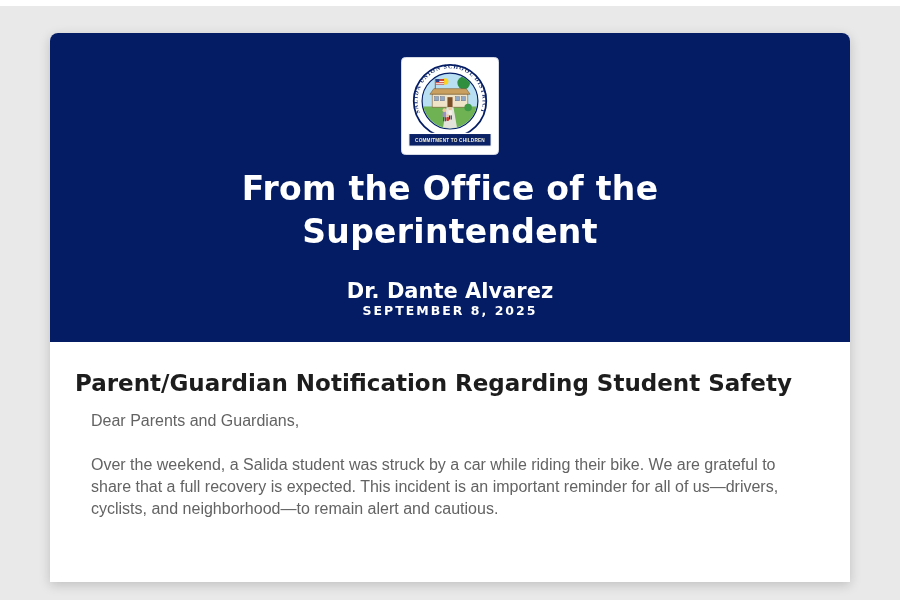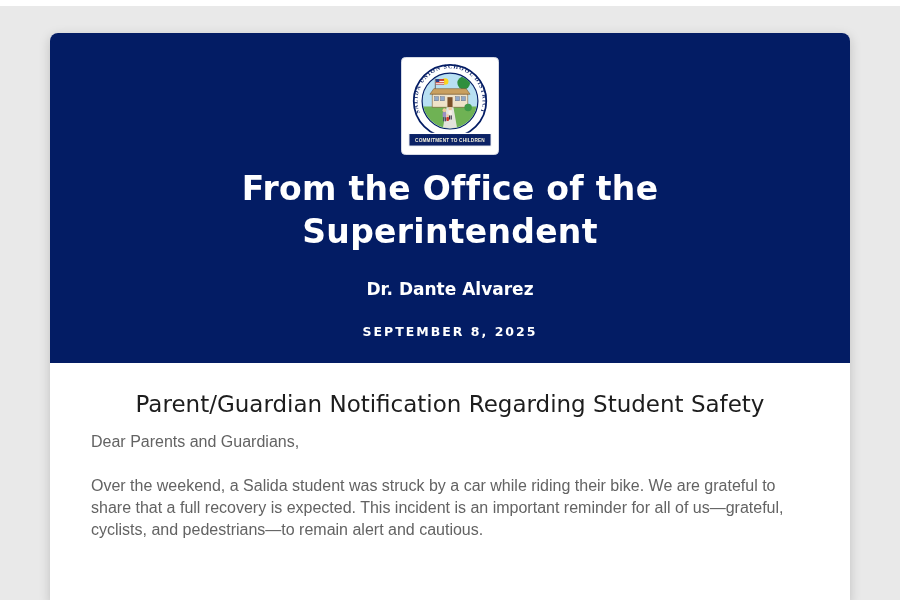--- a/index.html
+++ b/index.html
@@ -44,42 +44,40 @@
     font-family: "DejaVu Sans", sans-serif;
     font-size: 33px;
     line-height: 43px;
     font-weight: bold;
     letter-spacing: 0.3px;
   }
   .masthead-subtitle {
     margin-top: 26px;
     color: #ffffff;
     font-family: "DejaVu Sans", sans-serif;
-    font-size: 17px;
+    font-size: 21px;
     font-weight: bold;
   }
   .masthead-date {
-    margin-top: 25px;
     color: #ffffff;
     font-family: "DejaVu Sans", sans-serif;
     font-size: 12.5px;
     font-weight: bold;
     letter-spacing: 2px;
   }
   .letter-body {
     background: #ffffff;
     padding: 28px 25px 40px;
   }
   .letter-heading {
     margin: 0 0 14px;
     color: #1d1d1d;
     font-family: "DejaVu Sans", sans-serif;
     font-size: 23px;
-    font-weight: normal;
-    text-align: center;
+    font-weight: bold;
   }
   .letter-body p {
     margin: 0 16px 22px;
     color: #636363;
     font-size: 16px;
     line-height: 22px;
   }
 </style>
 </head>
 <body>
@@ -143,17 +141,17 @@
         </svg>
       </div>
       <h1 class="masthead-title">From the Office of the Superintendent</h1>
       <div class="masthead-subtitle">Dr. Dante Alvarez</div>
       <div class="masthead-date">SEPTEMBER 8, 2025</div>
     </header>
 
     <main class="letter-body">
       <h2 class="letter-heading">Parent/Guardian Notification Regarding Student Safety</h2>
       <p>Dear Parents and Guardians,</p>
-      <p>Over the weekend, a Salida student was struck by a car while riding their bike. We are grateful to share that a full recovery is expected. This incident is an important reminder for all of us—grateful, cyclists, and pedestrians—to remain alert and cautious.</p>
+      <p>Over the weekend, a Salida student was struck by a car while riding their bike. We are grateful to share that a full recovery is expected. This incident is an important reminder for all of us—drivers, cyclists, and neighborhood—to remain alert and cautious.</p>
     </main>
 
   </div>
 </div>
 
 </body></html>

